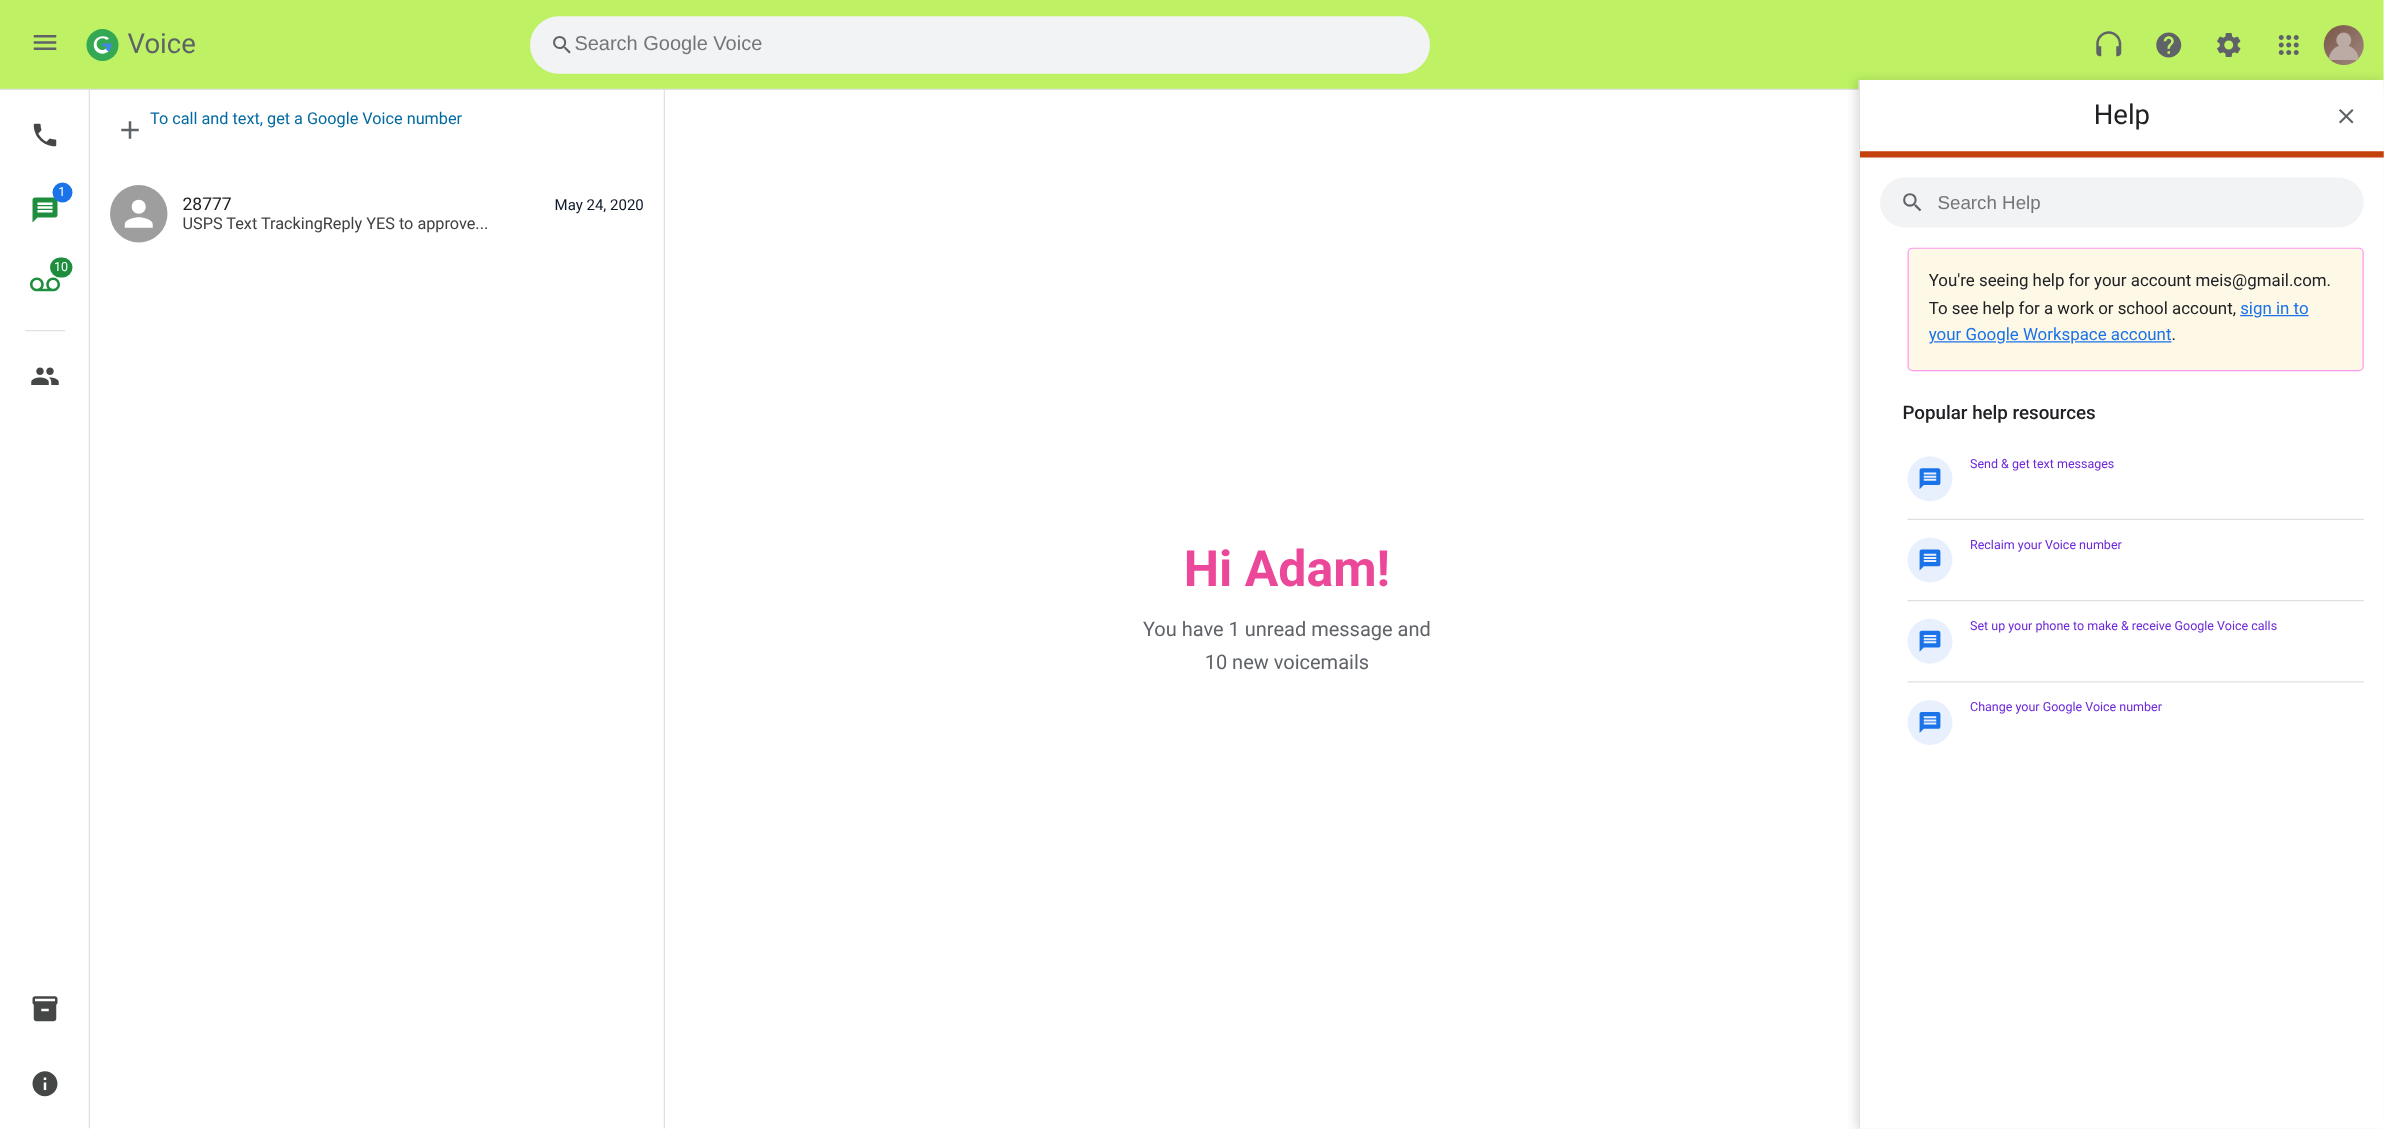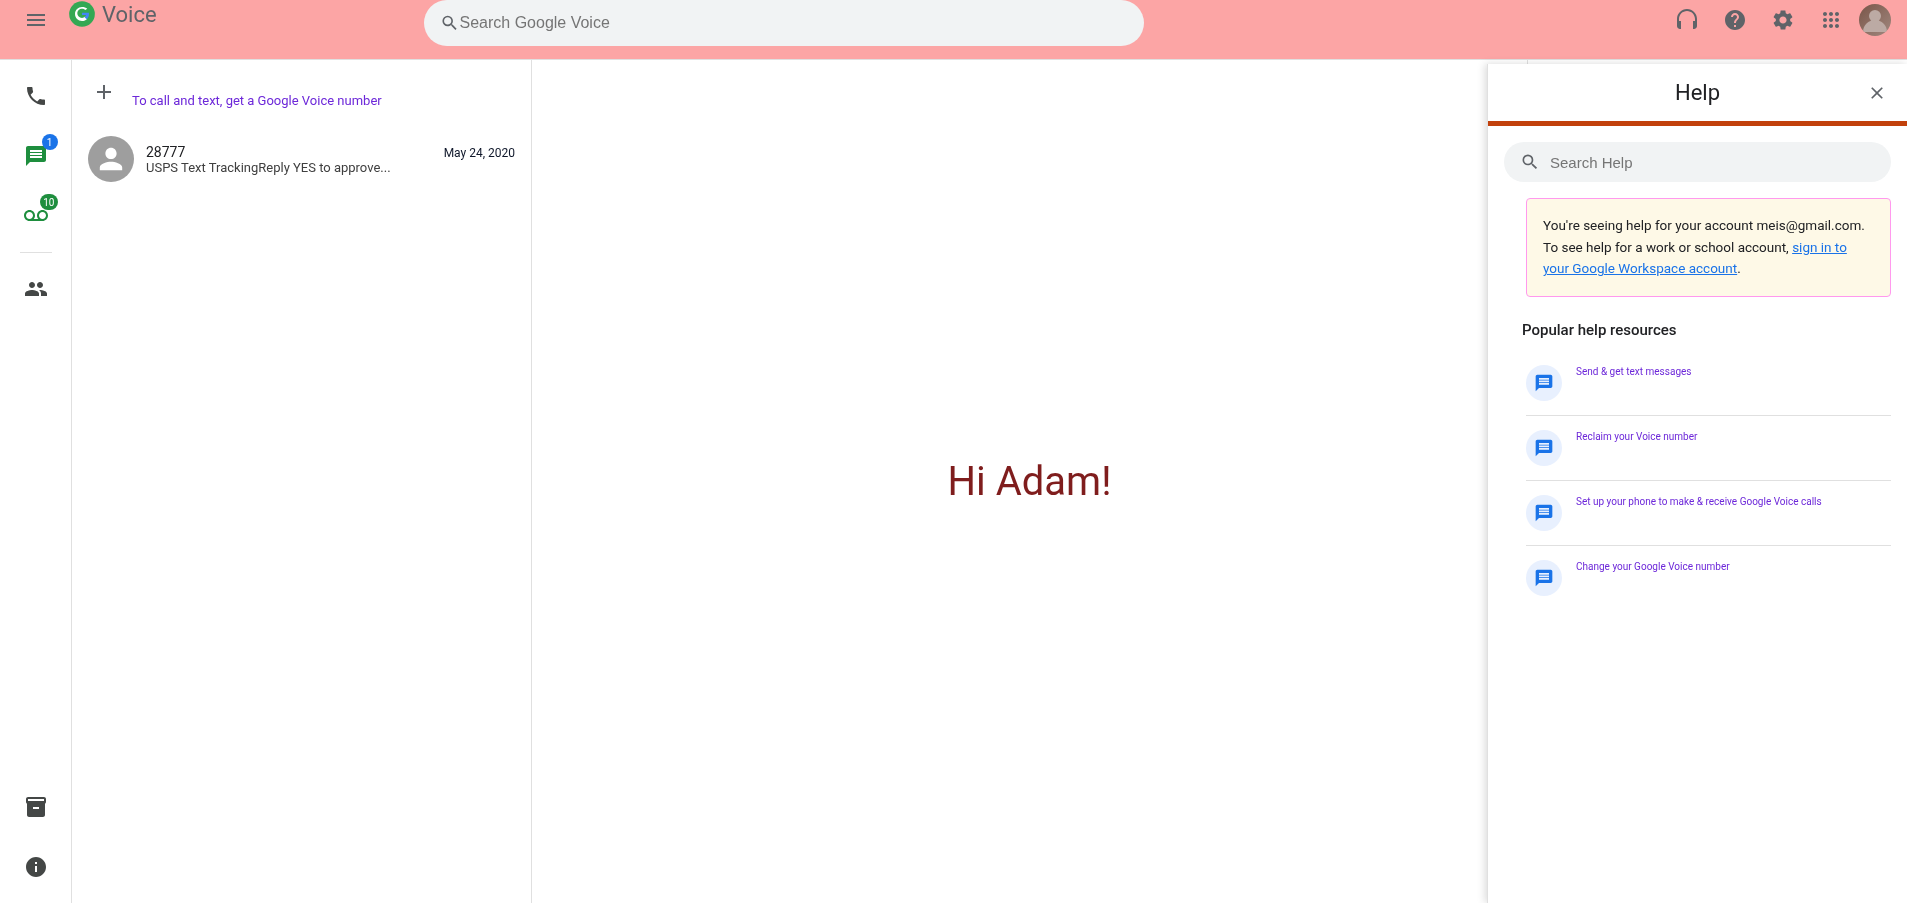--- a/index.html
+++ b/index.html
@@ -1,22 +1,22 @@
 <!DOCTYPE html>
 <html><head>
   <meta charset="utf-8">
   <style>
     * { box-sizing: border-box; margin: 0; padding: 0; }
     body { font-family: 'Google Sans', Roboto, Arial, sans-serif; background: #fff; height: 903px; width: 1907px; overflow: hidden; display: flex; flex-direction: column; }
 
     
     .topbar {
-      display: flex; align-items: flex-start; height: 60px;
+      display: flex; align-items: center; height: 72px;
       padding: 0 16px; border-bottom: 1px solid #e0e0e0;
-      background: #fca5a5; flex-shrink: 0; gap: 12px;
+      background: #bef264; flex-shrink: 0; gap: 12px;
     }
     .topbar-menu-icon { cursor: pointer; padding: 8px; border-radius: 50%; }
     .topbar-logo { display: flex; align-items: center; gap: 6px; text-decoration: none; }
     .topbar-logo-text { font-size: 22px; color: #5f6368; font-weight: 400; }
     .topbar-search {
       flex: 1; max-width: 720px; margin: 0 auto;
       background: #f1f3f4; border-radius: 24px;
       display: flex; align-items: center; padding: 0 16px; height: 46px;
     }
     .topbar-search input {
@@ -67,30 +67,30 @@
       width: 46px; height: 46px; border-radius: 50%; background: #9e9e9e;
       display: flex; align-items: center; justify-content: center; flex-shrink: 0;
       color: #fff; font-size: 20px;
     }
     .msg-content { flex: 1; min-width: 0; }
     .msg-top { display: flex; justify-content: space-between; align-items: baseline; }
     .msg-name { font-size: 14px; font-weight: 400; color: #202124; }
     .msg-date { font-size: 12px; color: #0f172a; white-space: nowrap; }
     .msg-preview { font-size: 13px; color: #404040; white-space: nowrap; overflow: hidden; text-overflow: ellipsis; max-width: 280px; }
     .no-number-msg {
-      display: flex; align-items: flex-end; padding: 16px; gap: 12px; color: #6d28d9; font-size: 13px;
+      display: flex; align-items: flex-start; padding: 16px; gap: 0; color: #0369a1; font-size: 13px;
     }
     .no-number-msg .add-btn { flex-shrink: 0; }
 
     
     .content-area {
       flex: 1; display: flex; align-items: center; justify-content: center; flex-direction: column;
       background: #fff; gap: 12px;
     }
-    .welcome-title { font-size: 40px; font-weight: 400; color: #7f1d1d; }
+    .welcome-title { font-size: 40px; font-weight: 700; color: #ec4899; }
     .welcome-subtitle { font-size: 16px; color: #5f6368; text-align: center; line-height: 1.6; }
 
     
     .call-panel {
       width: 380px; border-left: 1px solid #e0e0e0; flex-shrink: 0; display: flex; flex-direction: column;
     }
     .call-input-bar {
       display: flex; align-items: center; padding: 12px 16px; gap: 8px; border-bottom: 1px solid #e0e0e0;
     }
     .call-input {
@@ -264,20 +264,24 @@
           <span class="msg-name">28777</span>
           <span class="msg-date">May 24, 2020</span>
         </div>
         <div class="msg-preview">USPS Text TrackingReply YES to approve...</div>
       </div>
     </div>
   </div>
 
   <div class="content-area">
     <div class="welcome-title">Hi Adam!</div>
+    <div class="welcome-subtitle">
+      <span>You have 1 unread message and</span><br>
+      <span>10 new voicemails</span>
+    </div>
   </div>
 
   <div class="call-panel">
     <div class="call-input-bar">
       <input class="call-input" type="text" placeholder="Enter a name or number" style="">
       <div class="call-btn">
         <svg width="22" height="22" viewBox="0 0 24 24" fill="#5f6368">
           <path d="M6.62 10.79c1.44 2.83 3.76 5.14 6.59 6.59l2.2-2.2c.27-.27.67-.36 1.02-.24 1.12.37 2.33.57 3.57.57.55 0 1 .45 1 1V20c0 .55-.45 1-1 1-9.39 0-17-7.61-17-17 0-.55.45-1 1-1h3.5c.55 0 1 .45 1 1 0 1.25.2 2.45.57 3.57.11.35.03.74-.25 1.02l-2.2 2.2z"></path>
         </svg>
       </div>

